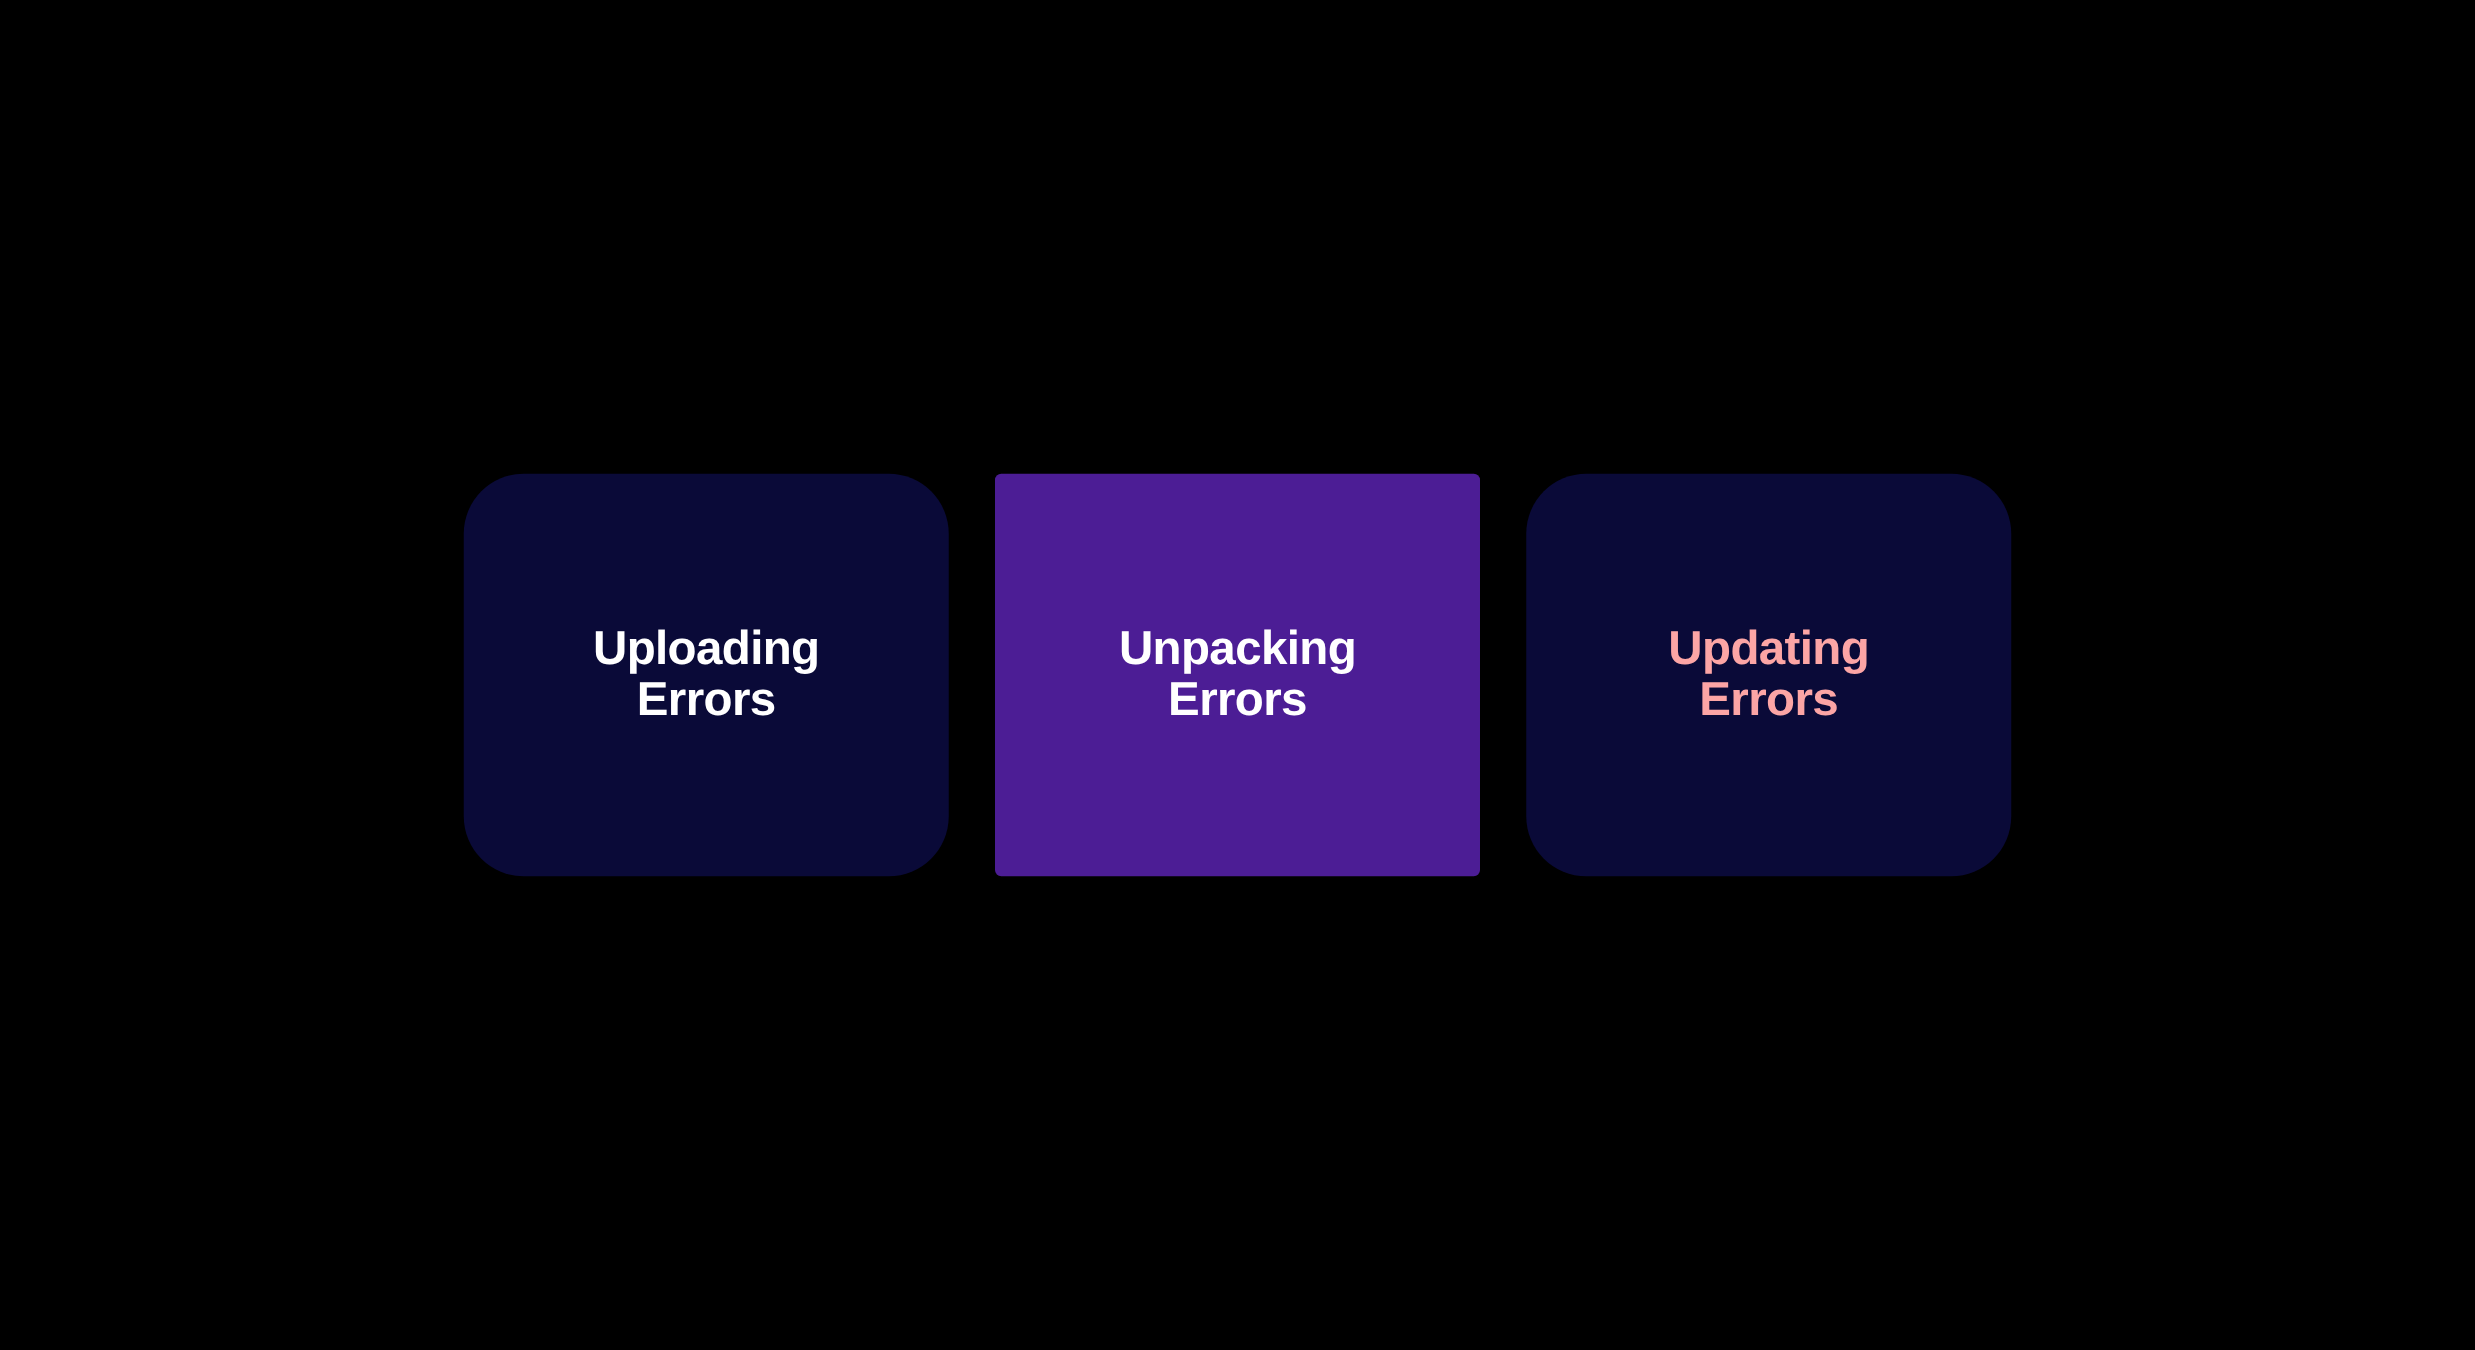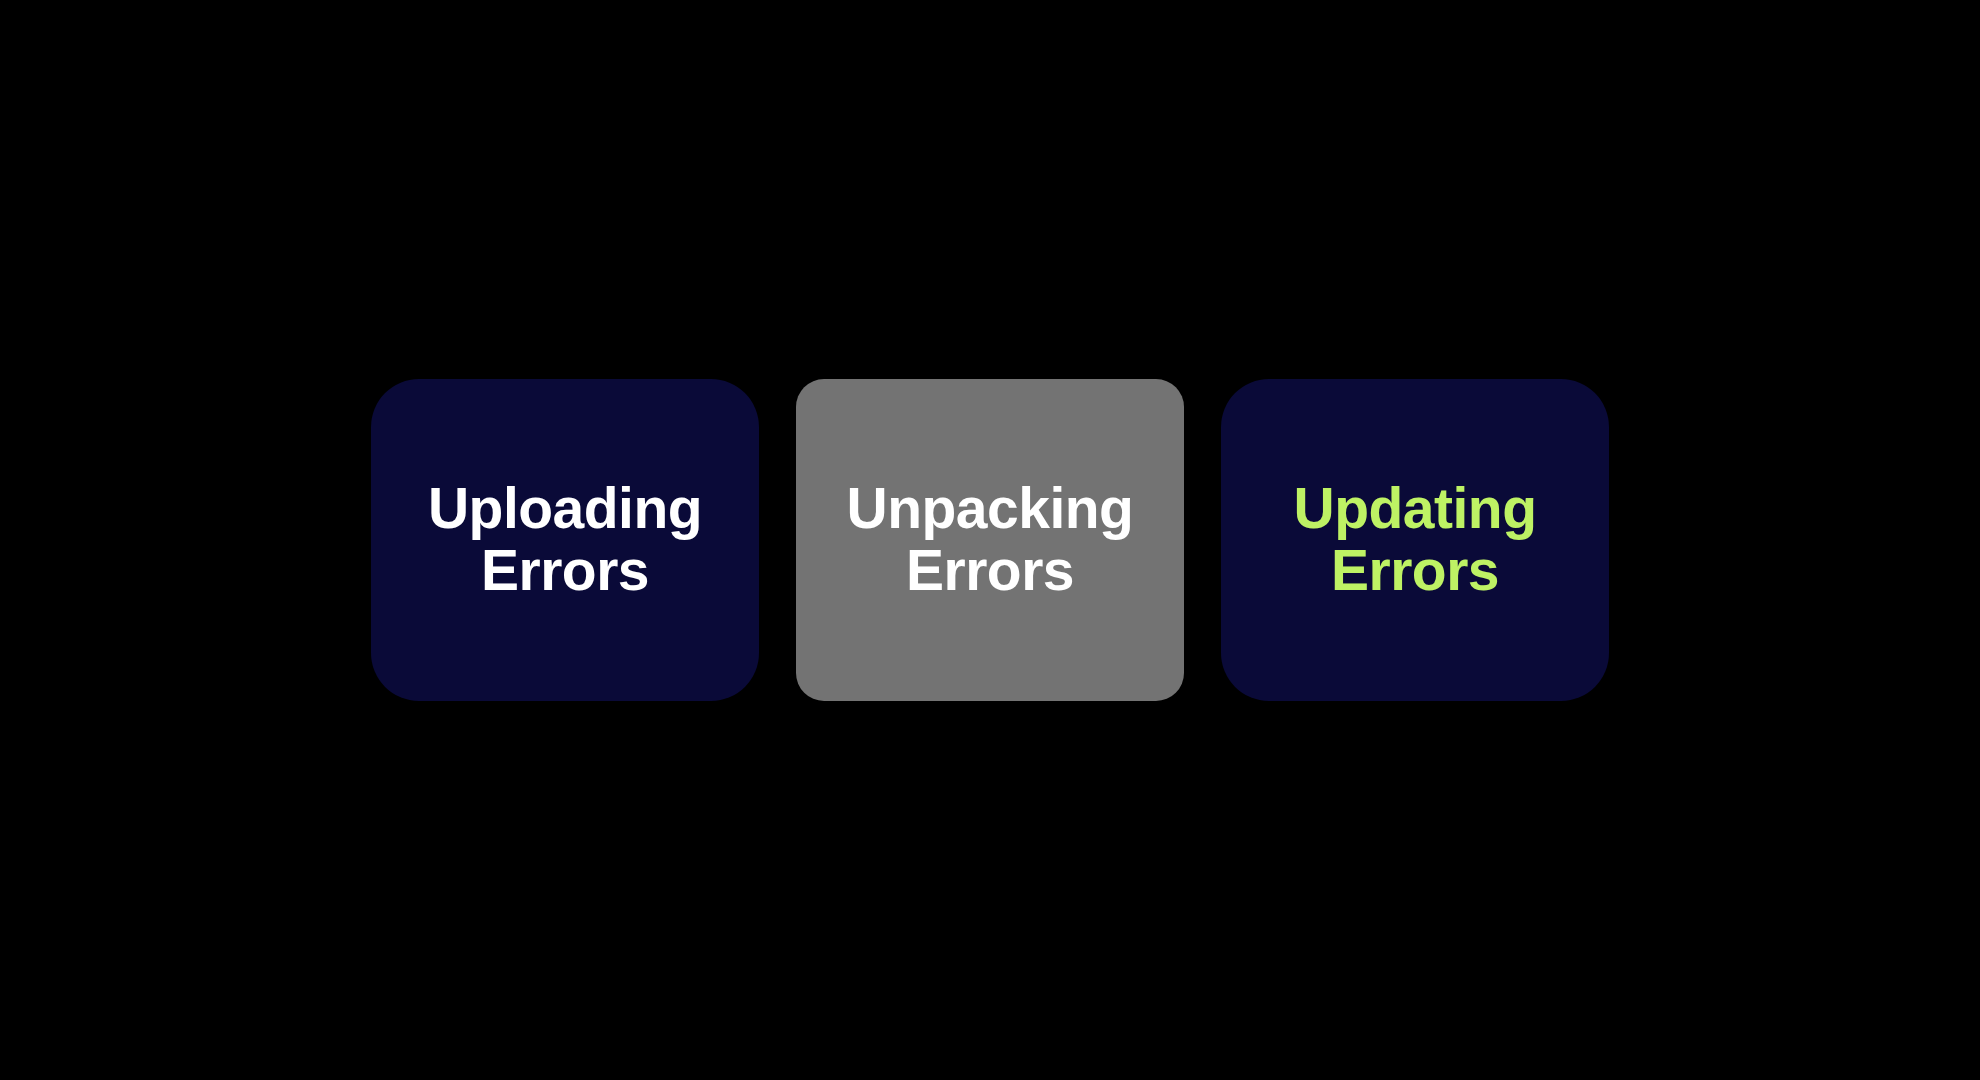--- a/index.html
+++ b/index.html
@@ -37,45 +37,45 @@
     border-radius: 48px;
     display: flex;
     align-items: center;
     justify-content: center;
     box-sizing: border-box;
     padding: 0 18px;
   }
   .stage-card-label {
     color: #ffffff;
     font-family: "Liberation Sans", sans-serif;
-    font-size: 57px;
+    font-size: 38px;
     font-weight: bold;
     line-height: 1.08;
     text-align: center;
     letter-spacing: -0.5px;
     white-space: pre-line;
     user-select: none;
   }
 </style>
 </head>
 <body style="background: rgb(0, 0, 0);">
 
 <div id="stage-board" style="background: rgb(0, 0, 0);">
   <div id="card-row">
 
     <div class="stage-card" style="background: rgb(10, 10, 56); border-radius: 48px;">
       <div class="stage-card-label" style="color: rgb(255, 255, 255);">Uploading
 Errors</div>
     </div>
 
-    <div class="stage-card" style="background: #737373; border-radius: 28px;">
+    <div class="stage-card" style="background: #4c1d95; border-radius: 5px;">
       <div class="stage-card-label" style="color: rgb(255, 255, 255);">Unpacking
 Errors</div>
     </div>
 
 
     <div class="stage-card" style="background: rgb(10, 10, 56); border-radius: 48px;">
-      <div class="stage-card-label" style="color: #bef264;">Updating
+      <div class="stage-card-label" style="color: #fca5a5;">Updating
 Errors</div>
     </div>
 
   </div>
 </div>
 
 </body></html>

